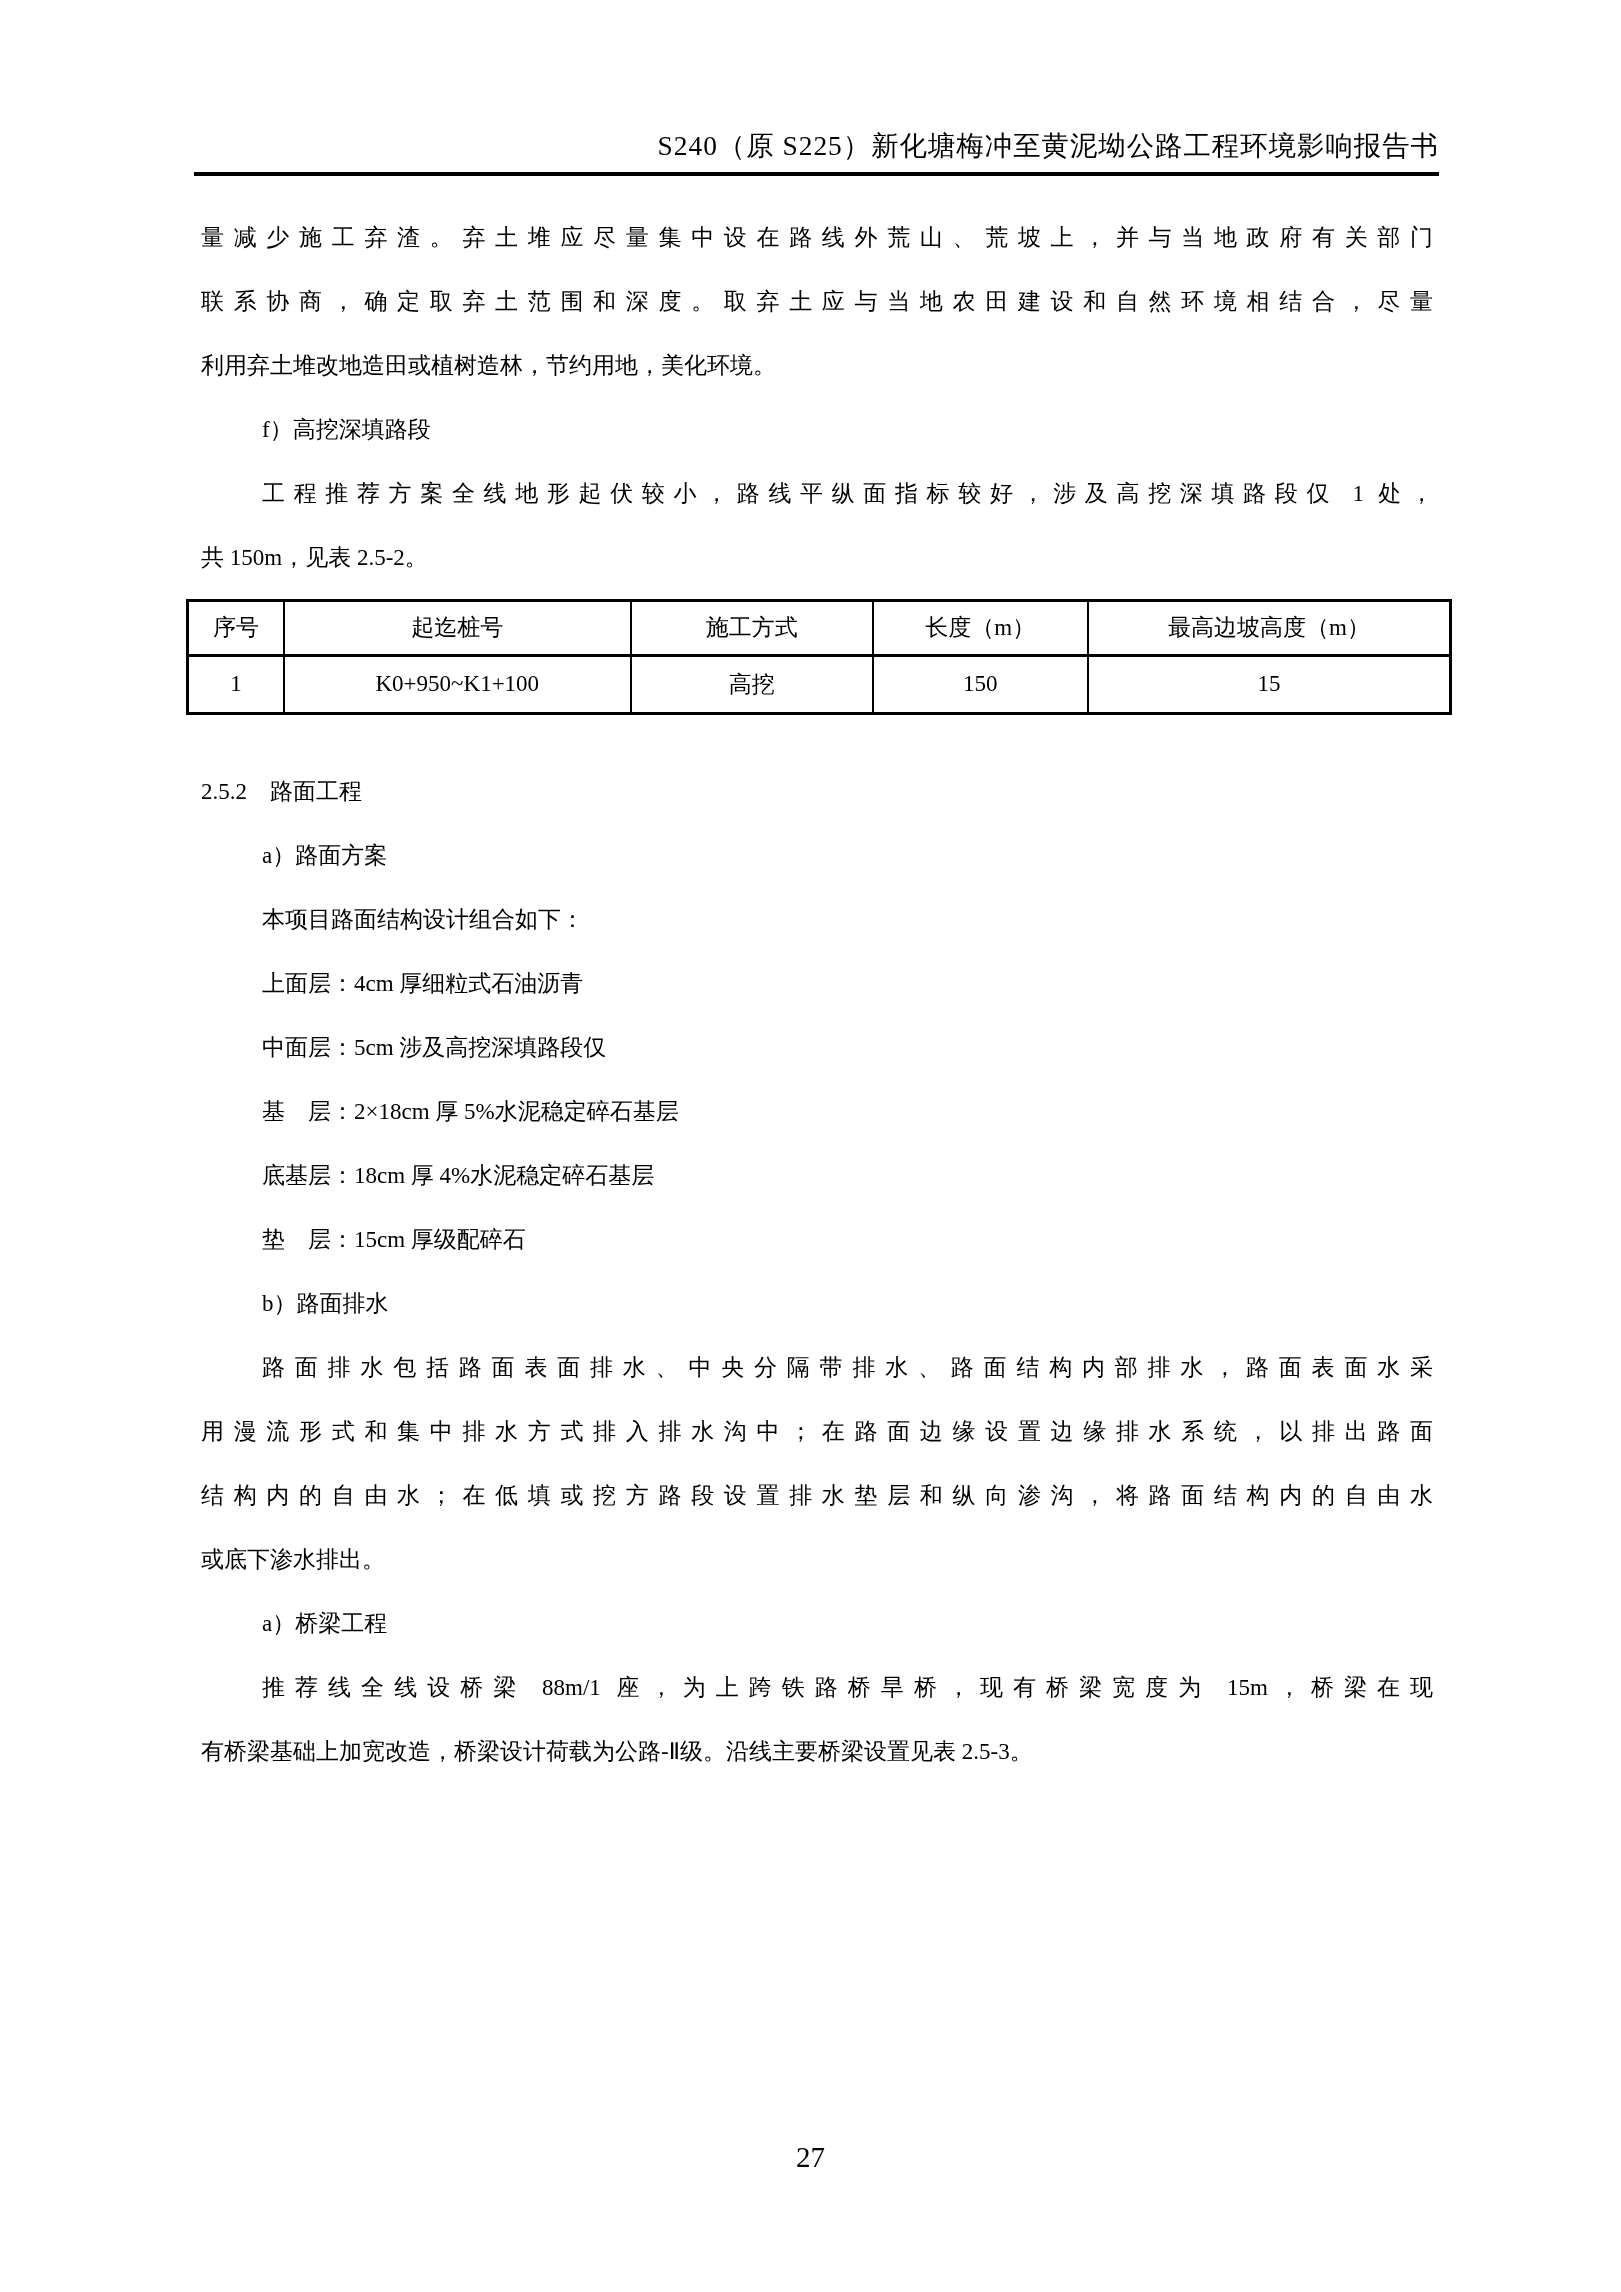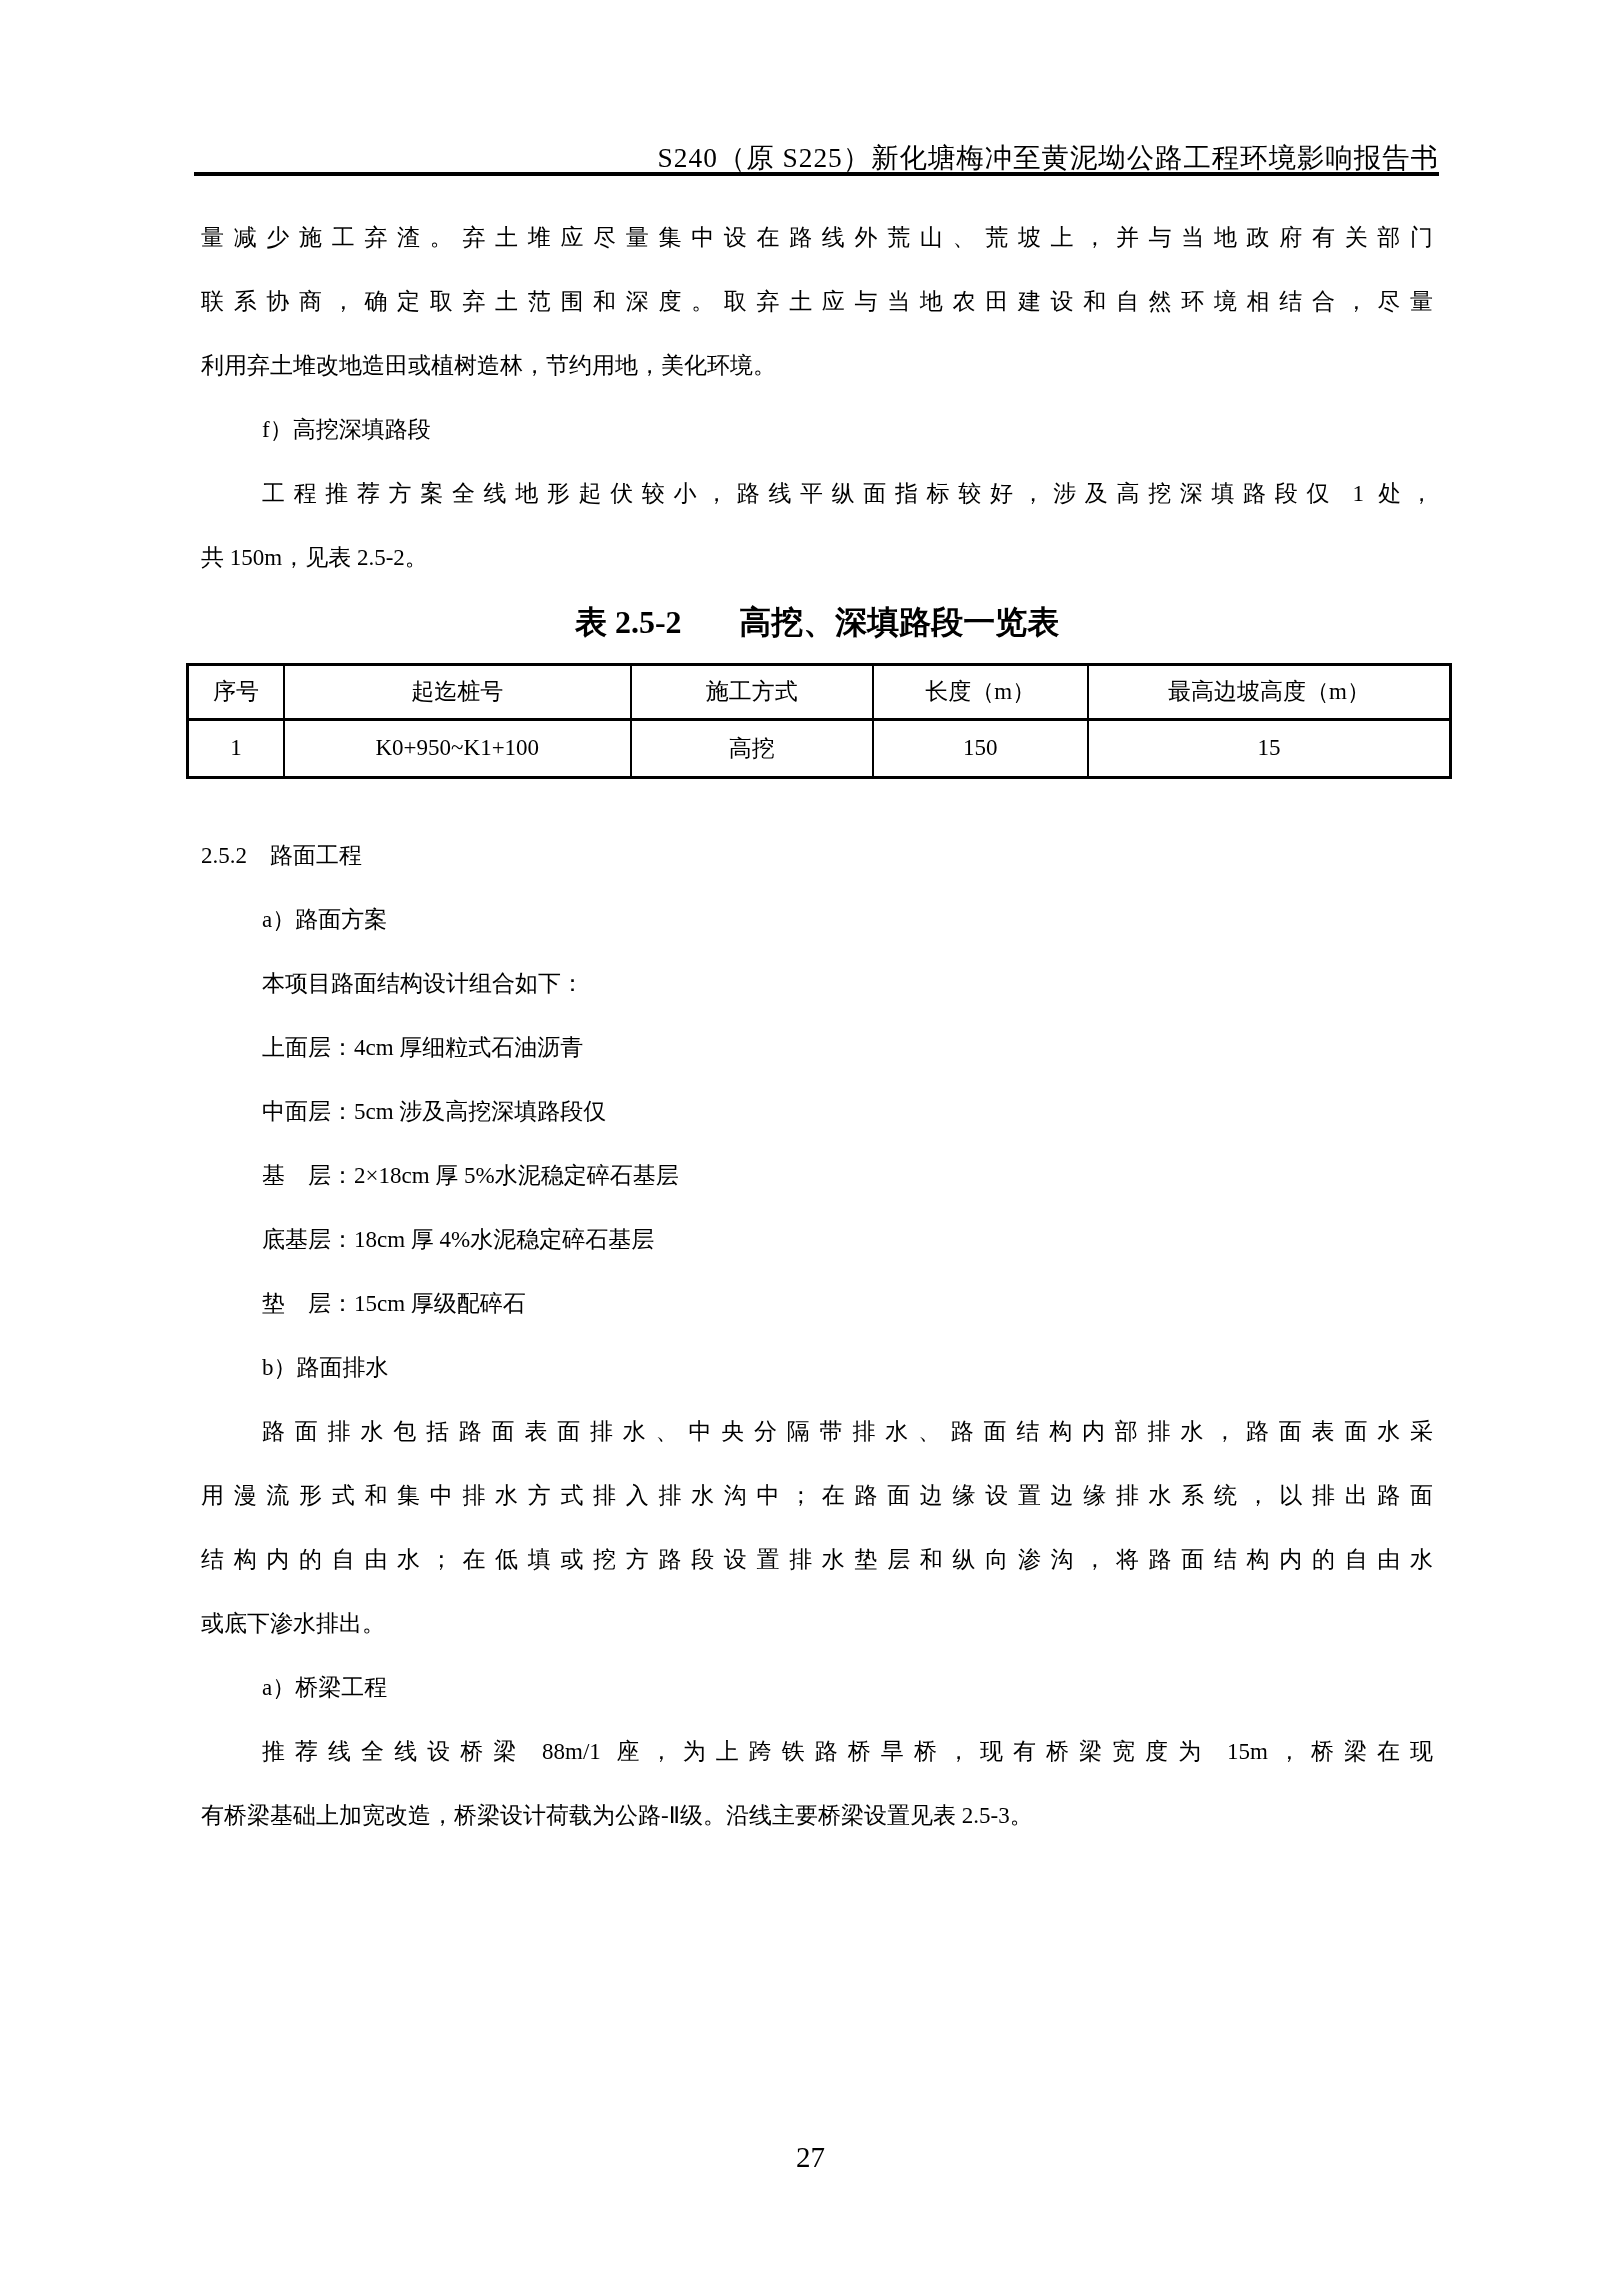--- a/index.html
+++ b/index.html
@@ -9,21 +9,21 @@
     height: 2293px;
     margin: 0 auto;
     background: #ffffff;
     font-family: "Liberation Serif", serif;
     color: #000000;
     overflow: hidden;
   }
   
   .header-title {
     position: absolute;
-    top: 141px;
+    top: 129px;
     right: 182px;
     font-size: 27.4px;
     line-height: 35px;
     letter-spacing: 1px;
     white-space: nowrap;
   }
   .header-rule {
     position: absolute;
     top: 172px;
     left: 194px;
@@ -114,23 +114,20 @@
 
     <div id="lines-before">
         <div class="line body-justify">量减少施工弃渣。弃土堆应尽量集中设在路线外荒山、荒坡上，并与当地政府有关部门</div>
         <div class="line body-justify">联系协商，确定取弃土范围和深度。取弃土应与当地农田建设和自然环境相结合，尽量</div>
         <div class="line body-left">利用弃土堆改地造田或植树造林，节约用地，美化环境。</div>
         <div class="line body-left indent">f）高挖深填路段</div>
         <div class="line body-justify indent">工程推荐方案全线地形起伏较小，路线平纵面指标较好，涉及高挖深填路段仅 1 处，</div>
         <div class="line body-left">共 150m，见表 2.5-2。</div>
       </div>
 
-    <div class="table-caption">
-      <span>表 2.5-2</span><span class="cap-title">高挖、深填路段一览表</span>
-    </div>
 
     <table class="data-table">
       <colgroup>
         <col class="col-0">
           <col class="col-1">
           <col class="col-2">
           <col class="col-3">
           <col class="col-4">
       </colgroup>
       <thead>

